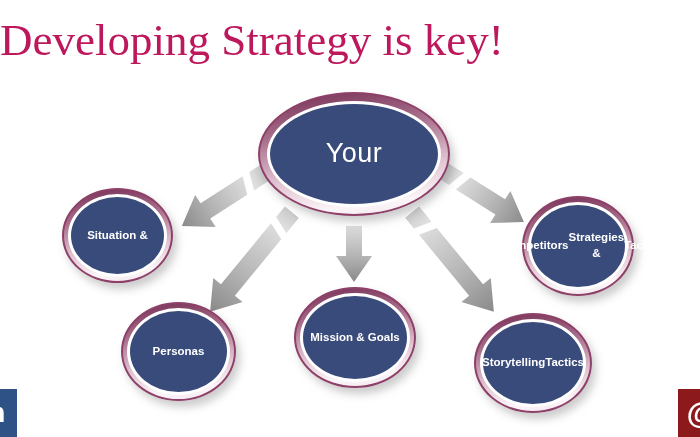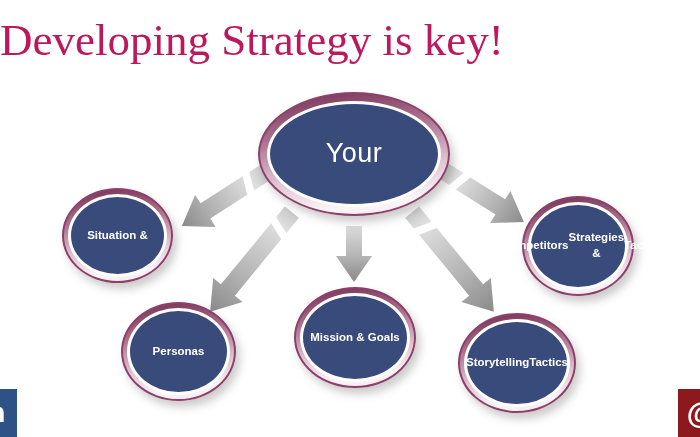--- a/index.html
+++ b/index.html
@@ -108,21 +108,21 @@
 </div>
 
 <div class="node" style="left:294px;top:287px;width:122px;height:101px;text-decoration:underline;">
   <div class="ring"></div>
   <div class="inner"></div>
   <div class="label sm">
     <span>Mission &amp; Goals</span>
   </div>
 </div>
 
-<div class="node" style="left:458px;top:313px;width:118px;height:100px;">
+<div class="node" style="left:474px;top:313px;width:118px;height:100px;">
   <div class="ring"></div>
   <div class="inner"></div>
   <div class="label sm">
     <span>Storytelling</span>
     <span>Tactics</span>
   </div>
 </div>
 
 <div class="node" style="left:522px;top:196px;width:112px;height:100px;">
   <div class="ring"></div>

